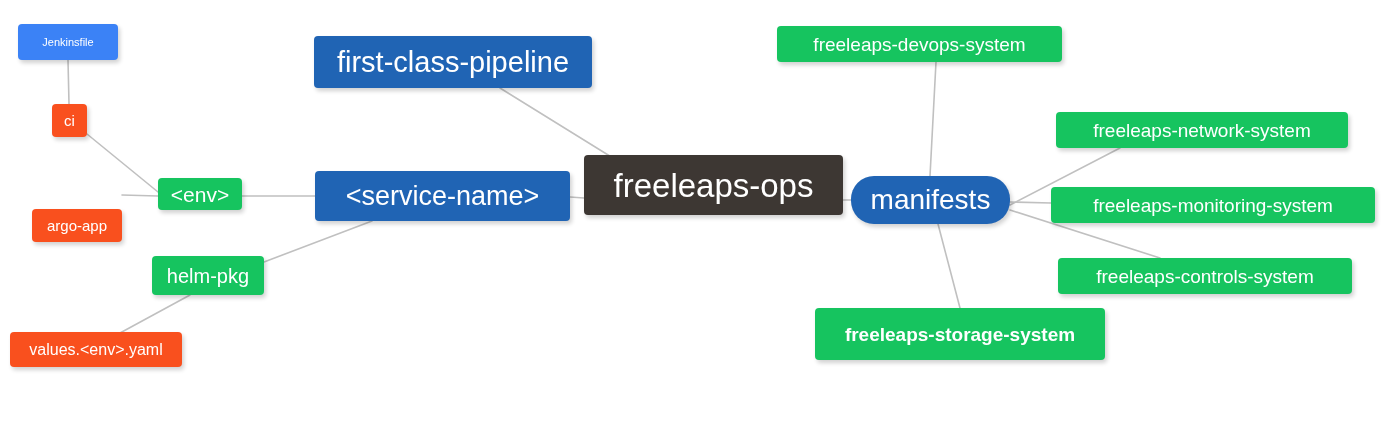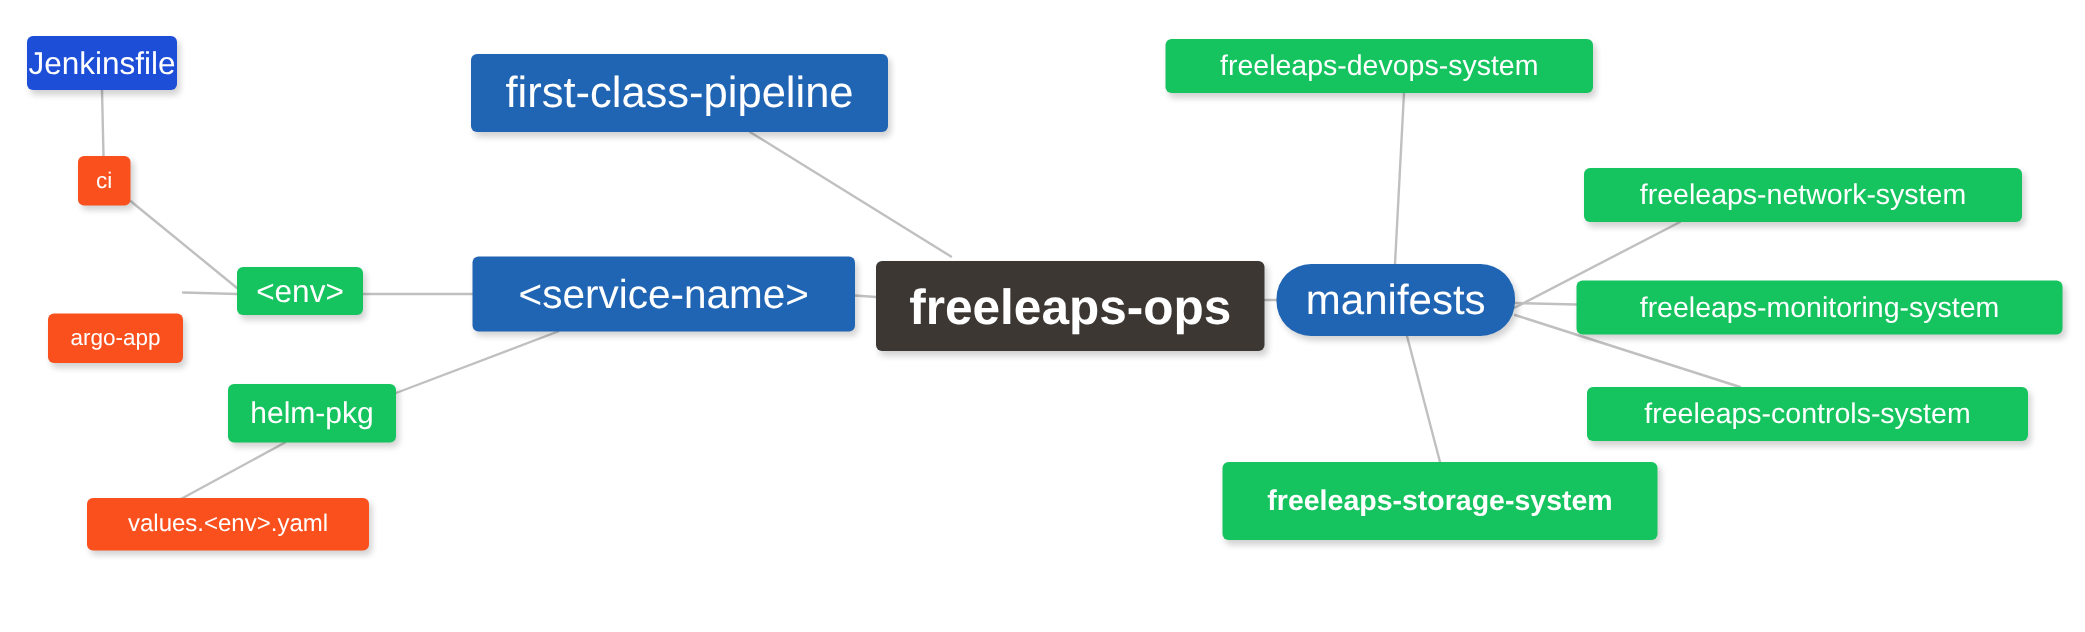--- a/index.html
+++ b/index.html
@@ -59,45 +59,45 @@
       <line x1="570" y1="197" x2="584" y2="198" stroke="#c0c0c0" stroke-width="1.6" stroke-linecap="round"></line>
       <line x1="500" y1="88" x2="634" y2="171" stroke="#c0c0c0" stroke-width="1.6" stroke-linecap="round"></line>
       <line x1="843" y1="200" x2="851" y2="200" stroke="#c0c0c0" stroke-width="1.6" stroke-linecap="round"></line>
       <line x1="930" y1="176" x2="936" y2="62" stroke="#c0c0c0" stroke-width="1.6" stroke-linecap="round"></line>
       <line x1="1010" y1="205" x2="1120" y2="148" stroke="#c0c0c0" stroke-width="1.6" stroke-linecap="round"></line>
       <line x1="1010" y1="202" x2="1051" y2="203" stroke="#c0c0c0" stroke-width="1.6" stroke-linecap="round"></line>
       <line x1="1010" y1="210" x2="1160" y2="258" stroke="#c0c0c0" stroke-width="1.6" stroke-linecap="round"></line>
       <line x1="938" y1="224" x2="960" y2="308" stroke="#c0c0c0" stroke-width="1.6" stroke-linecap="round"></line>
     </svg>
   <div id="node-layer">
-      <div class="node" style="left: 18px; top: 24px; width: 100px; height: 36px; background: #1d4ed8; font-size: 21px;">
+      <div class="node" style="left: 18px; top: 24px; width: 100px; height: 36px; background: #3b82f6; font-size: 11px;">
         <span class="node-label">Jenkinsfile</span>
       </div>
       <div class="node" style="left: 52px; top: 104px; width: 35px; height: 33px; background: rgb(249, 80, 30); font-size: 15px;">
         <span class="node-label">ci</span>
       </div>
       <div class="node" style="left: 32px; top: 178px; width: 90px; height: 33px; background: rgb(249, 80, 30); font-size: 15px; margin-top: 31px;">
         <span class="node-label">argo-app</span>
       </div>
       <div class="node" style="left: 158px; top: 178px; width: 84px; height: 32px; background: rgb(22, 196, 95); font-size: 21px;">
         <span class="node-label">&lt;env&gt;</span>
       </div>
       <div class="node" style="left: 152px; top: 256px; width: 112px; height: 39px; background: rgb(22, 196, 95); font-size: 20px;">
         <span class="node-label">helm-pkg</span>
       </div>
-      <div class="node" style="left: 10px; top: 332px; width: 188px; height: 35px; background: rgb(249, 80, 30); font-size: 16px; margin-left: 48px;">
+      <div class="node" style="left: 10px; top: 332px; width: 172px; height: 35px; background: rgb(249, 80, 30); font-size: 16px;">
         <span class="node-label">values.&lt;env&gt;.yaml</span>
       </div>
       <div class="node" style="left: 314px; top: 36px; width: 278px; height: 52px; background: rgb(32, 100, 180); font-size: 29px;">
         <span class="node-label">first-class-pipeline</span>
       </div>
       <div class="node" style="left: 315px; top: 171px; width: 255px; height: 50px; background: rgb(32, 100, 180); font-size: 27px;">
         <span class="node-label">&lt;service-name&gt;</span>
       </div>
-      <div class="node" style="left: 584px; top: 174px; width: 259px; height: 60px; background: rgb(61, 55, 51); font-size: 33px; font-weight: bold;">
+      <div class="node" style="left: 584px; top: 155px; width: 259px; height: 60px; background: rgb(61, 55, 51); font-size: 33px;">
         <span class="node-label">freeleaps-ops</span>
       </div>
       <div class="node" style="left: 851px; top: 176px; width: 159px; height: 48px; background: rgb(32, 100, 180); font-size: 28px; border-radius: 23px;">
         <span class="node-label">manifests</span>
       </div>
       <div class="node" style="left: 777px; top: 26px; width: 285px; height: 36px; background: rgb(22, 196, 95); font-size: 19px;">
         <span class="node-label">freeleaps-devops-system</span>
       </div>
       <div class="node" style="left: 1056px; top: 112px; width: 292px; height: 36px; background: rgb(22, 196, 95); font-size: 19px;">
         <span class="node-label">freeleaps-network-system</span>

